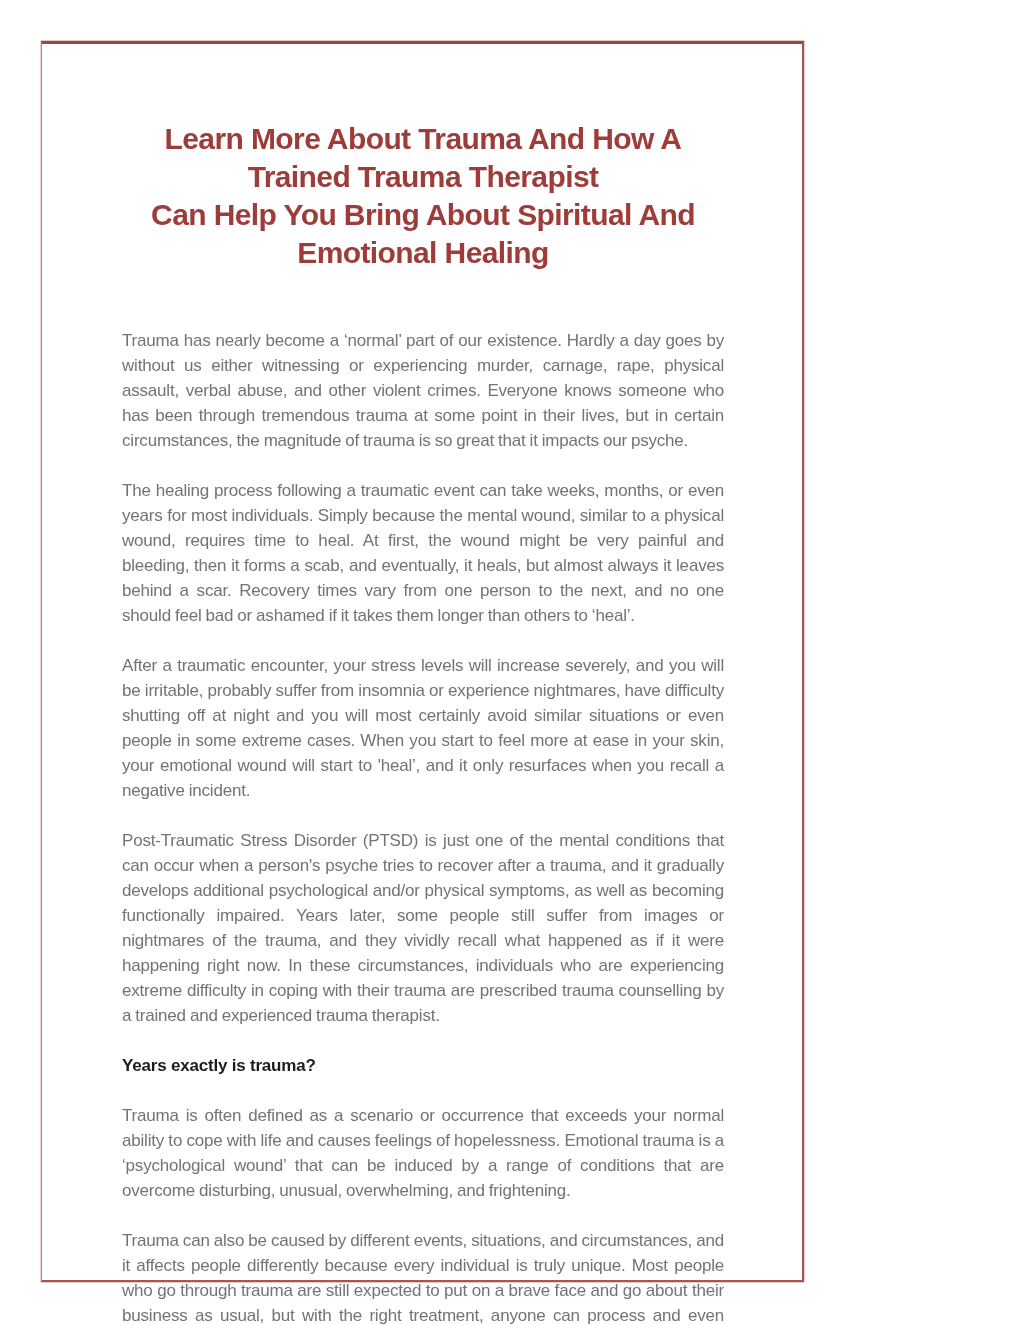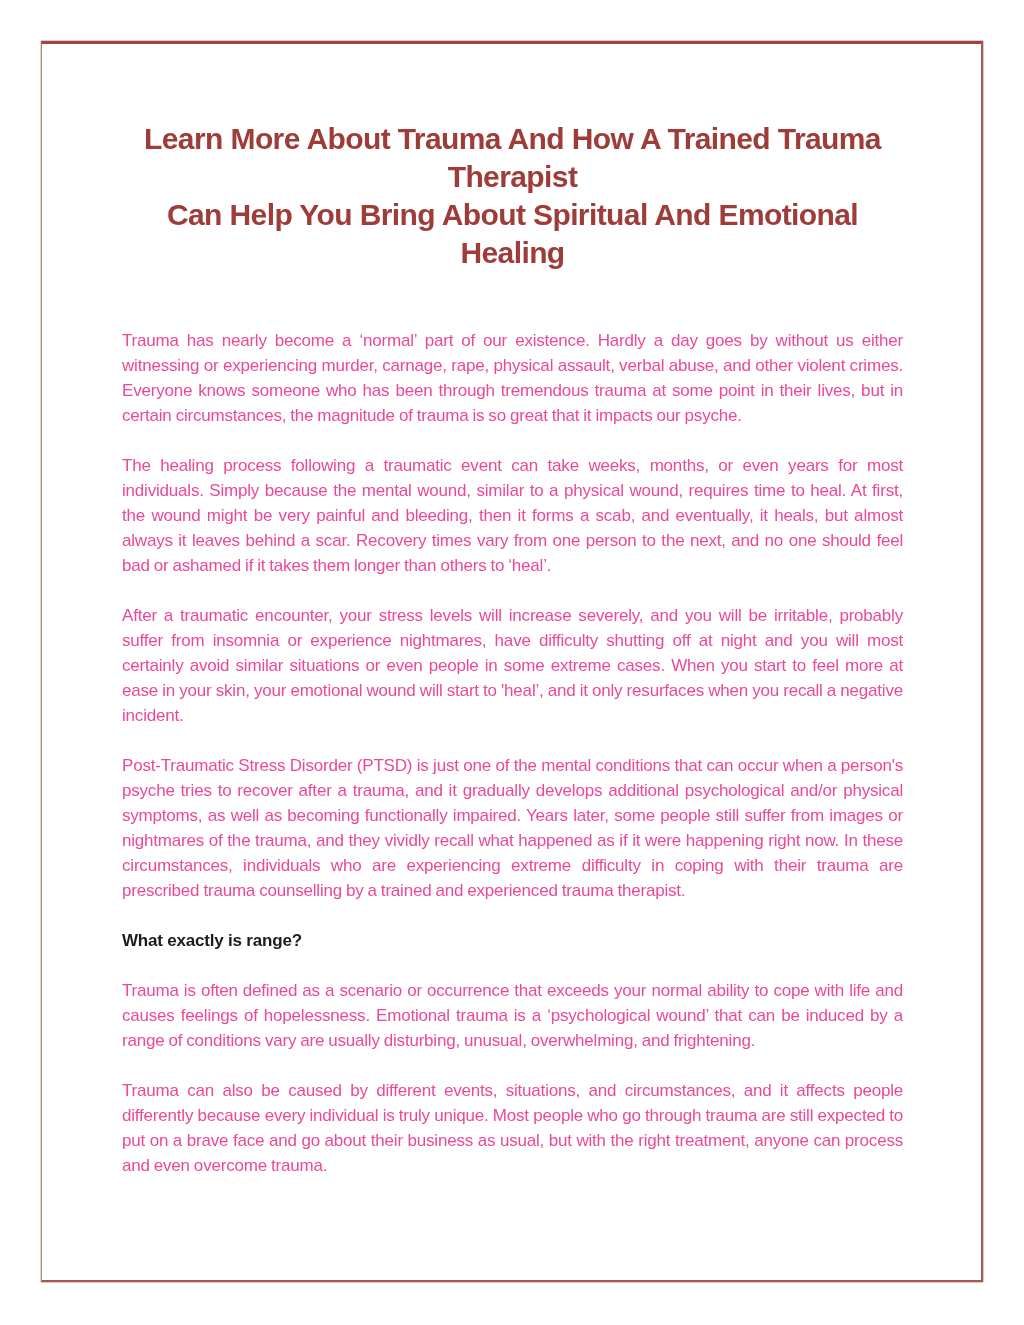--- a/index.html
+++ b/index.html
@@ -11,21 +11,21 @@
   body {
     width: 1024px;
     height: 1325px;
     position: relative;
     font-family: "Liberation Sans", sans-serif;
   }
   .page-frame {
     position: absolute;
     left: 41px;
     top: 41px;
-    width: 942px;
+    width: 763px;
     height: 1241px;
     background: #ffffff;
     border: 2px solid #a55752;
     border-top: 3px solid #9c4743;
     border-left: 1px solid #bd817e;
     box-shadow: 0 1px 0 #e7c6c4, 0 -1px 0 #e7c6c4, 1px 0 0 #e7c6c4, -1px 0 0 #eed3d1;
   }
   .page-content {
     padding: 76px 78px 0 80px;
   }
@@ -36,21 +36,21 @@
     font-size: 30px;
     line-height: 38px;
     font-weight: bold;
     letter-spacing: -0.6px;
   }
   .doc-title .title-line {
     display: block;
   }
   .body-para {
     margin: 0 0 25px 0;
-    color: #ec4899;
+    color: #737373;
     font-size: 17px;
     line-height: 25px;
     text-align: justify;
     letter-spacing: -0.2px;
     word-spacing: -0.5px;
   }
   .section-heading {
     margin: 0 0 25px 0;
     color: #1c1c1c;
     font-size: 17px;
@@ -71,20 +71,20 @@
     </h1>
 
     <p class="body-para">Trauma has nearly become a ‘normal’ part of our existence. Hardly a day goes by without us either witnessing or experiencing murder, carnage, rape, physical assault, verbal abuse, and other violent crimes. Everyone knows someone who has been through tremendous trauma at some point in their lives, but in certain circumstances, the magnitude of trauma is so great that it impacts our psyche.</p>
 
     <p class="body-para">The healing process following a traumatic event can take weeks, months, or even years for most individuals. Simply because the mental wound, similar to a physical wound, requires time to heal. At first, the wound might be very painful and bleeding, then it forms a scab, and eventually, it heals, but almost always it leaves behind a scar. Recovery times vary from one person to the next, and no one should feel bad or ashamed if it takes them longer than others to ‘heal’.</p>
 
     <p class="body-para">After a traumatic encounter, your stress levels will increase severely, and you will be irritable, probably suffer from insomnia or experience nightmares, have difficulty shutting off at night and you will most certainly avoid similar situations or even people in some extreme cases. When you start to feel more at ease in your skin, your emotional wound will start to 'heal’, and it only resurfaces when you recall a negative incident.</p>
 
     <p class="body-para">Post-Traumatic Stress Disorder (PTSD) is just one of the mental conditions that can occur when a person's psyche tries to recover after a trauma, and it gradually develops additional psychological and/or physical symptoms, as well as becoming functionally impaired. Years later, some people still suffer from images or nightmares of the trauma, and they vividly recall what happened as if it were happening right now. In these circumstances, individuals who are experiencing extreme difficulty in coping with their trauma are prescribed trauma counselling by a trained and experienced trauma therapist.</p>
 
-    <h2 class="section-heading">What exactly is range?</h2>
+    <h2 class="section-heading">Years exactly is trauma?</h2>
 
-    <p class="body-para">Trauma is often defined as a scenario or occurrence that exceeds your normal ability to cope with life and causes feelings of hopelessness. Emotional trauma is a ‘psychological wound’ that can be induced by a range of conditions vary are usually disturbing, unusual, overwhelming, and frightening.</p>
+    <p class="body-para">Trauma is often defined as a scenario or occurrence that exceeds your normal ability to cope with life and causes feelings of hopelessness. Emotional trauma is a ‘psychological wound’ that can be induced by a range of conditions that are overcome disturbing, unusual, overwhelming, and frightening.</p>
 
     <p class="body-para">Trauma can also be caused by different events, situations, and circumstances, and it affects people differently because every individual is truly unique. Most people who go through trauma are still expected to put on a brave face and go about their business as usual, but with the right treatment, anyone can process and even overcome trauma.</p>
 
   </div>
 </div>
 
 </body></html>

